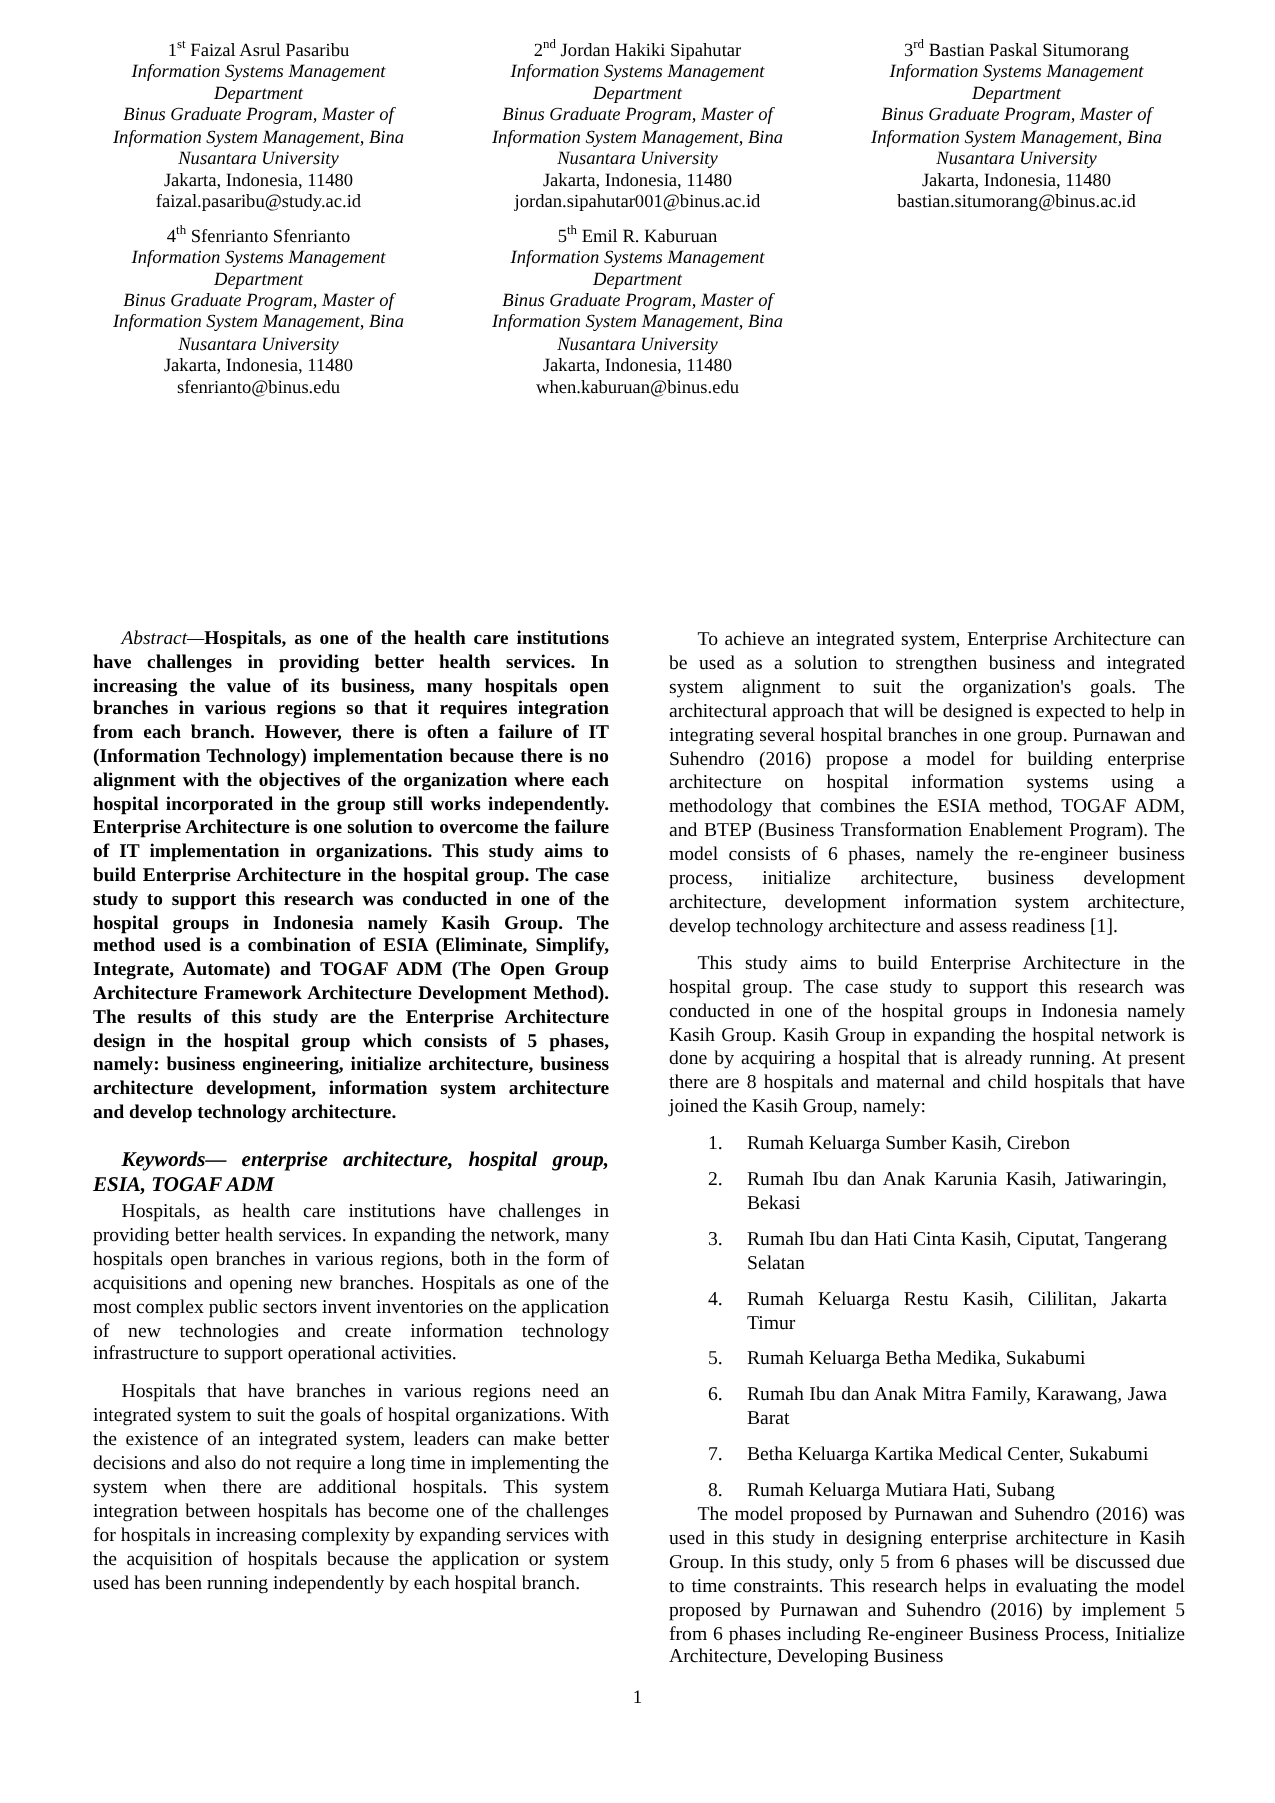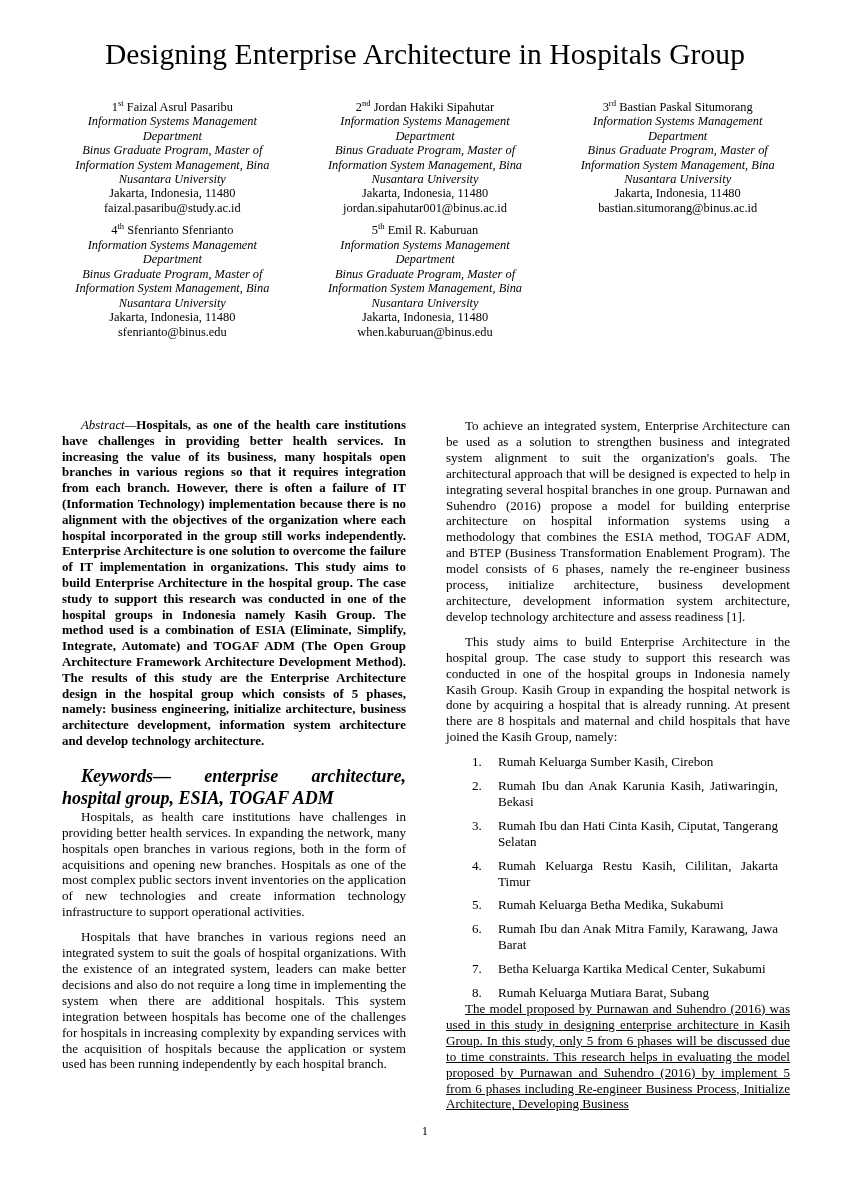--- a/index.html
+++ b/index.html
@@ -104,21 +104,21 @@
     text-indent: 19px;
     margin: 0;
   }
   p.abstract .lead {
     font-style: italic;
     font-weight: normal;
   }
   p.keywords {
     font-weight: bold;
     font-style: italic;
-    font-size: 18px;
+    font-size: 14px;
     line-height: 1.225;
     text-align: justify;
     text-indent: 19px;
     margin: 15px 0 0 0;
   }
 
   h2.section {
     font-size: 13.1px;
     font-weight: 400;
     text-align: center;
@@ -154,39 +154,37 @@
     content: counter(hosp) ".";
     position: absolute;
     left: 26px;
     top: 0;
     width: 20px;
     text-align: left;
   }
 
   .after-list {
     margin-top: 9px;
-    text-decoration: underline;
   }
 
   
   .page-number {
     position: absolute;
     left: 0;
     right: 0;
     top: 1124px;
     text-align: center;
     font-size: 12.6px;
   }
 </style>
 </head>
 <body>
 
 <div class="page">
 
-  <h1 class="title">Designing Enterprise Architecture in Hospitals Group</h1>
 
   <div class="authors">
 
     <div class="author-row">
 
       <div class="author">
         <div class="a-name"><span>1</span><sup>st</sup> <span>Faizal Asrul Pasaribu</span></div>
         <div class="a-italic">Information Systems Management</div>
         <div class="a-italic">Department</div>
         <div class="a-italic">Binus Graduate Program, Master of</div>
@@ -273,21 +271,21 @@
       <p class="body">This study aims to build Enterprise Architecture in the hospital group. The case study to support this research was conducted in one of the hospital groups in Indonesia namely Kasih Group. Kasih Group in expanding the hospital network is done by acquiring a hospital that is already running. At present there are 8 hospitals and maternal and child hospitals that have joined the Kasih Group, namely:</p>
 
       <ol class="hospital-list">
         <li>Rumah Keluarga Sumber Kasih, Cirebon</li>
         <li>Rumah Ibu dan Anak Karunia Kasih, Jatiwaringin, Bekasi</li>
         <li>Rumah Ibu dan Hati Cinta Kasih, Ciputat, Tangerang Selatan</li>
         <li>Rumah Keluarga Restu Kasih, Cililitan, Jakarta Timur</li>
         <li>Rumah Keluarga Betha Medika, Sukabumi</li>
         <li>Rumah Ibu dan Anak Mitra Family, Karawang, Jawa Barat</li>
         <li>Betha Keluarga Kartika Medical Center, Sukabumi</li>
-        <li>Rumah Keluarga Mutiara Barat, Subang</li>
+        <li>Rumah Keluarga Mutiara Hati, Subang</li>
       </ol>
 
       <p class="body after-list">The model proposed by Purnawan and Suhendro (2016) was used in this study in designing enterprise architecture in Kasih Group. In this study, only 5 from 6 phases will be discussed due to time constraints. This research helps in evaluating the model proposed by Purnawan and Suhendro (2016) by implement 5 from 6 phases including Re-engineer Business Process, Initialize Architecture, Developing Business</p>
 
     </div>
 
   </div>
 
   <div class="page-number">1</div>
 

